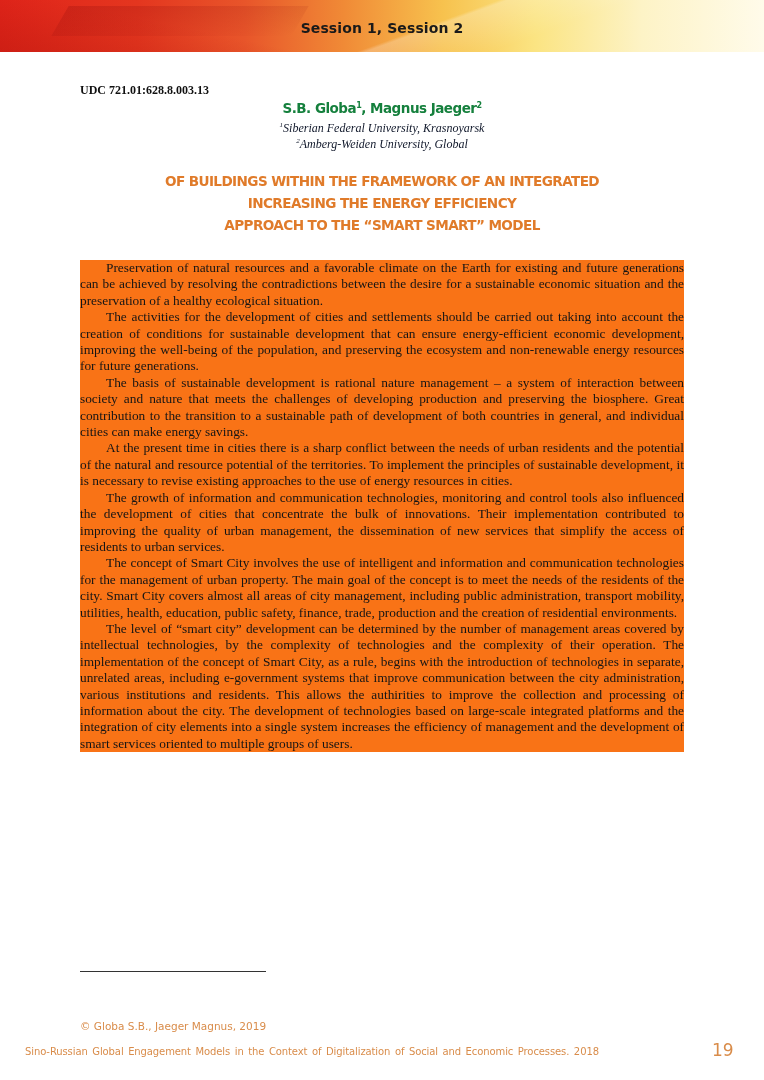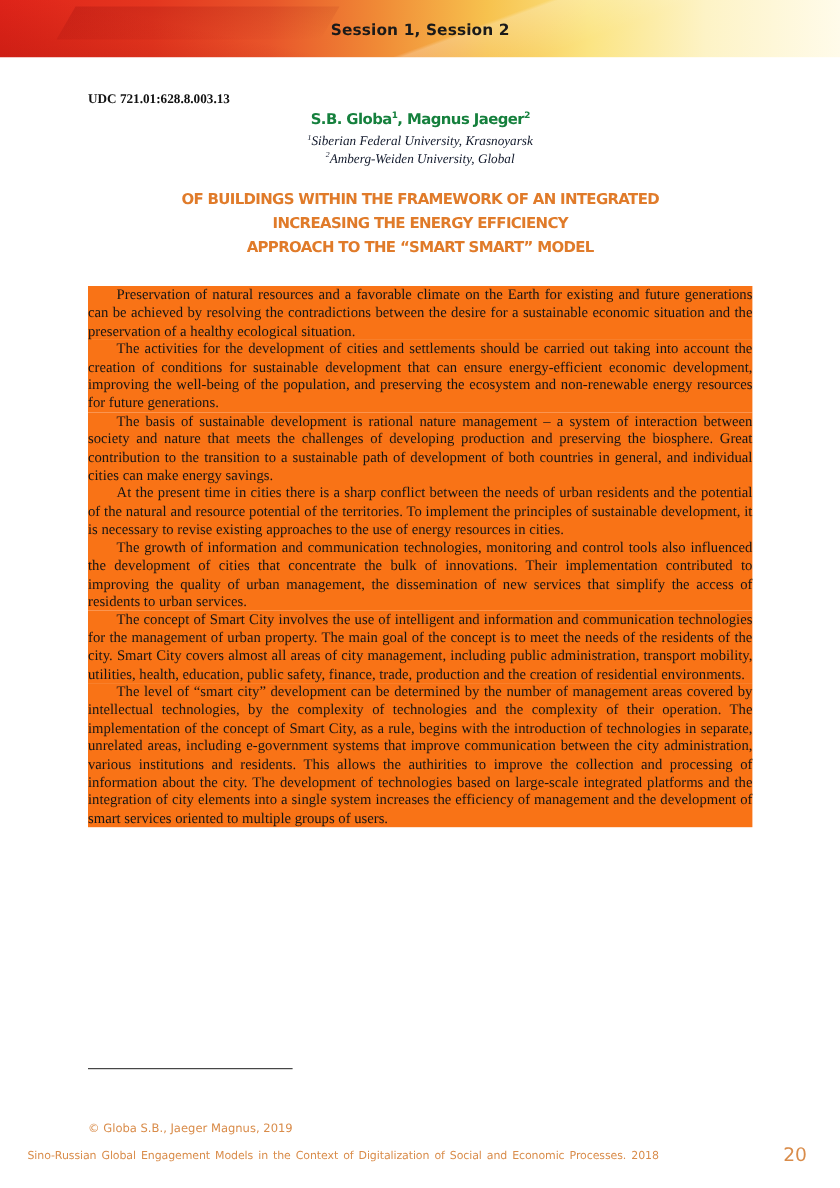--- a/index.html
+++ b/index.html
@@ -110,13 +110,13 @@
   <p>At the present time in cities there is a sharp conflict between the needs of urban residents and the potential of the natural and resource potential of the territories. To implement the principles of sustainable development, it is necessary to revise existing approaches to the use of energy resources in cities.</p>
   <p>The growth of information and communication technologies, monitoring and control tools also influenced the development of cities that concentrate the bulk of innovations. Their implementation contributed to improving the quality of urban management, the dissemination of new services that simplify the access of residents to urban services.</p>
   <p>The concept of Smart City involves the use of intelligent and information and communication technologies for the management of urban property. The main goal of the concept is to meet the needs of the residents of the city. Smart City covers almost all areas of city management, including public administration, transport mobility, utilities, health, education, public safety, finance, trade, production and the creation of residential environments.</p>
   <p>The level of “smart city” development can be determined by the number of management areas covered by intellectual technologies, by the complexity of technologies and the complexity of their operation. The implementation of the concept of Smart City, as a rule, begins with the introduction of technologies in separate, unrelated areas, including e-government systems that improve communication between the city administration, various institutions and residents. This allows the authirities to improve the collection and processing of information about the city. The development of technologies based on large-scale integrated platforms and the integration of city elements into a single system increases the efficiency of management and the development of smart services oriented to multiple groups of users.</p>
 </div>
 
 <div class="footnote-rule"></div>
 <div class="footnote">© Globa S.B., Jaeger Magnus, 2019</div>
 
 <div class="footer-text">Sino-Russian Global Engagement Models in the Context of Digitalization of Social and Economic Processes. 2018</div>
-<div class="page-num">20</div>
+<div class="page-num">19</div>
 
 </body></html>

